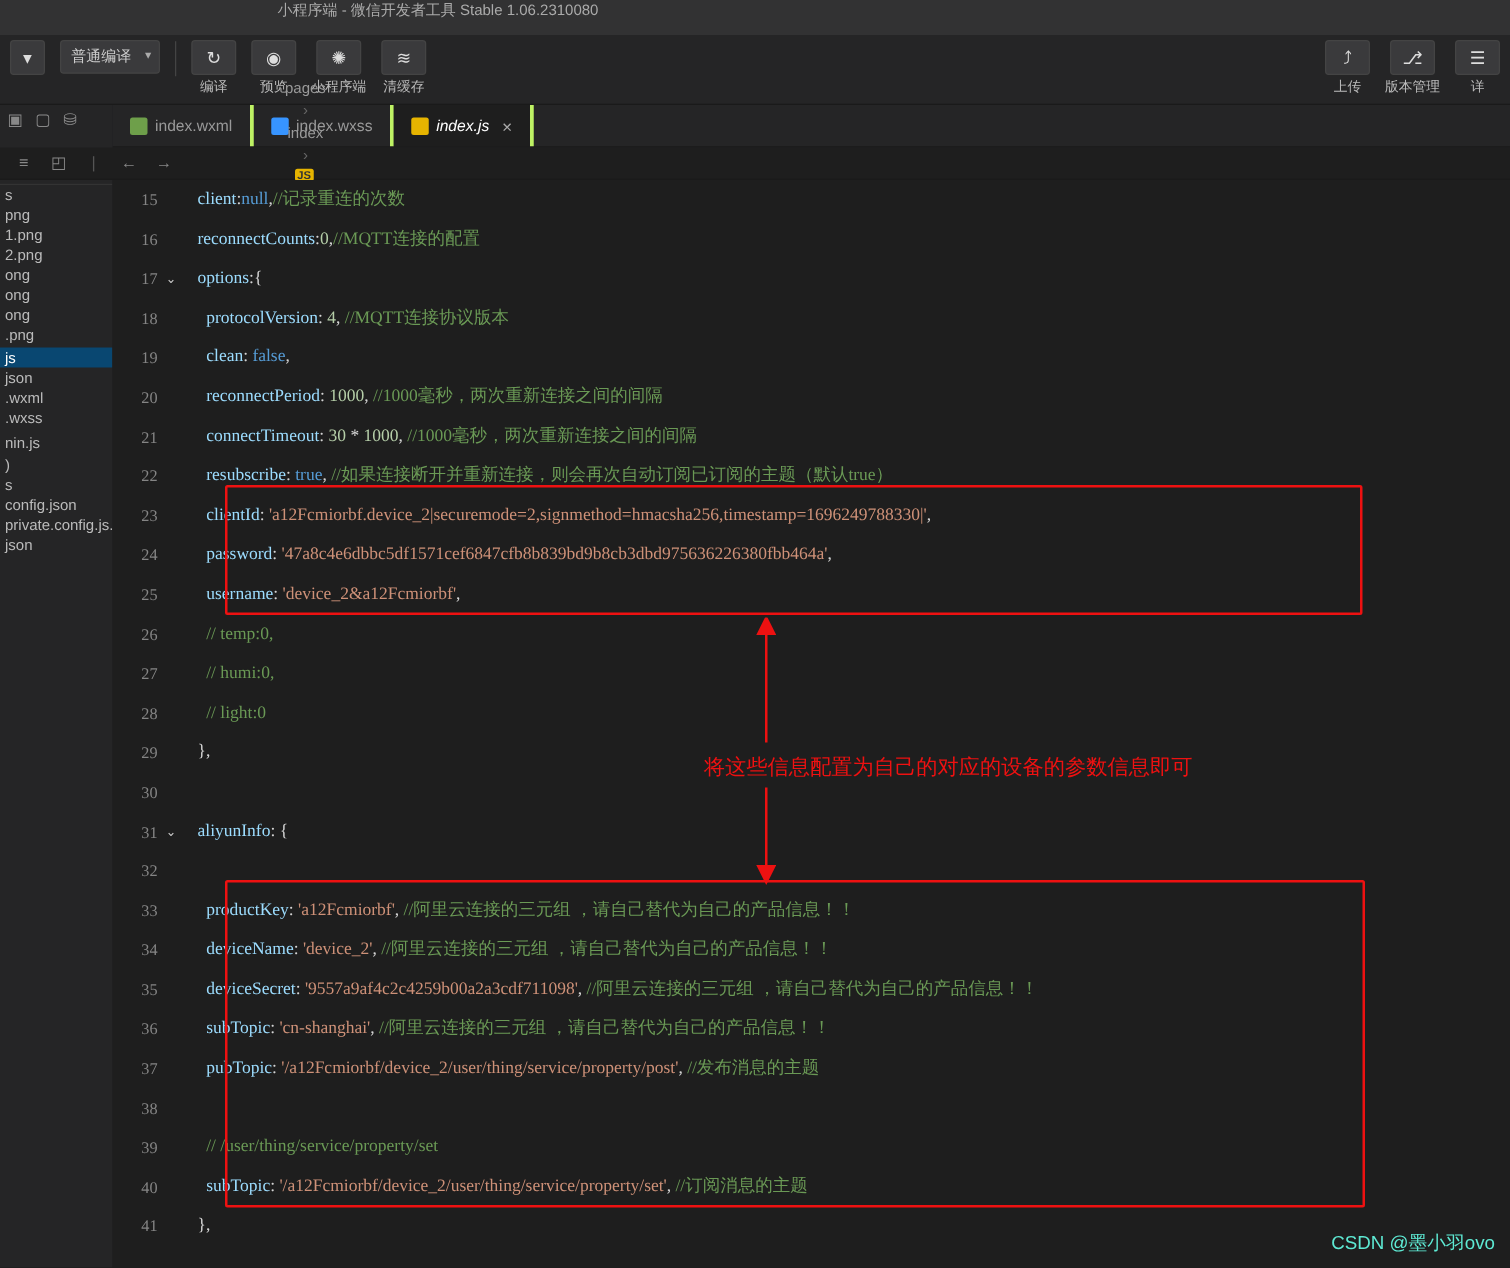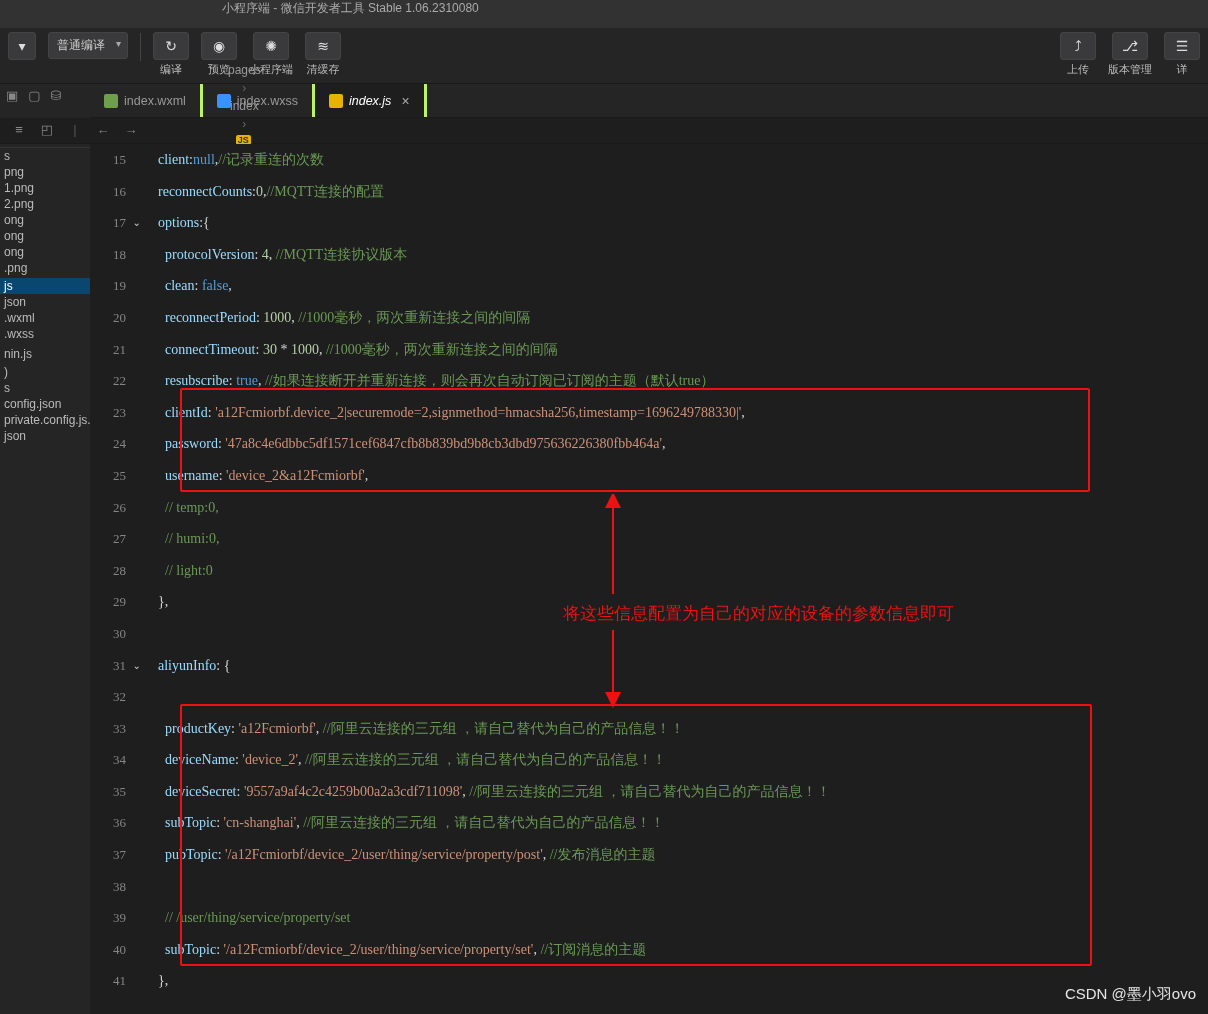--- a/index.html
+++ b/index.html
@@ -139,21 +139,21 @@
   .annot-text {
     position: absolute;
     color: #e11;
     font-size: 17px;
     font-family: "Microsoft YaHei", sans-serif;
   }
   .arrow-svg { position:absolute; pointer-events:none; }
   .watermark {
     position: absolute;
     right: 12px; bottom: 10px;
-    color: #e5e5e5;
+    color: #5eead4;
     font-size: 15px;
     margin-left: 44px;
   }
   .mini-toggle { position:absolute; left:96px; top:88px; display:flex; gap:10px; color:#888; font-size:13px;}
   .mini-toggle span { width:18px; text-align:center; }
 </style>
 </head>
 <body>
 
 <div class="titlebar">

